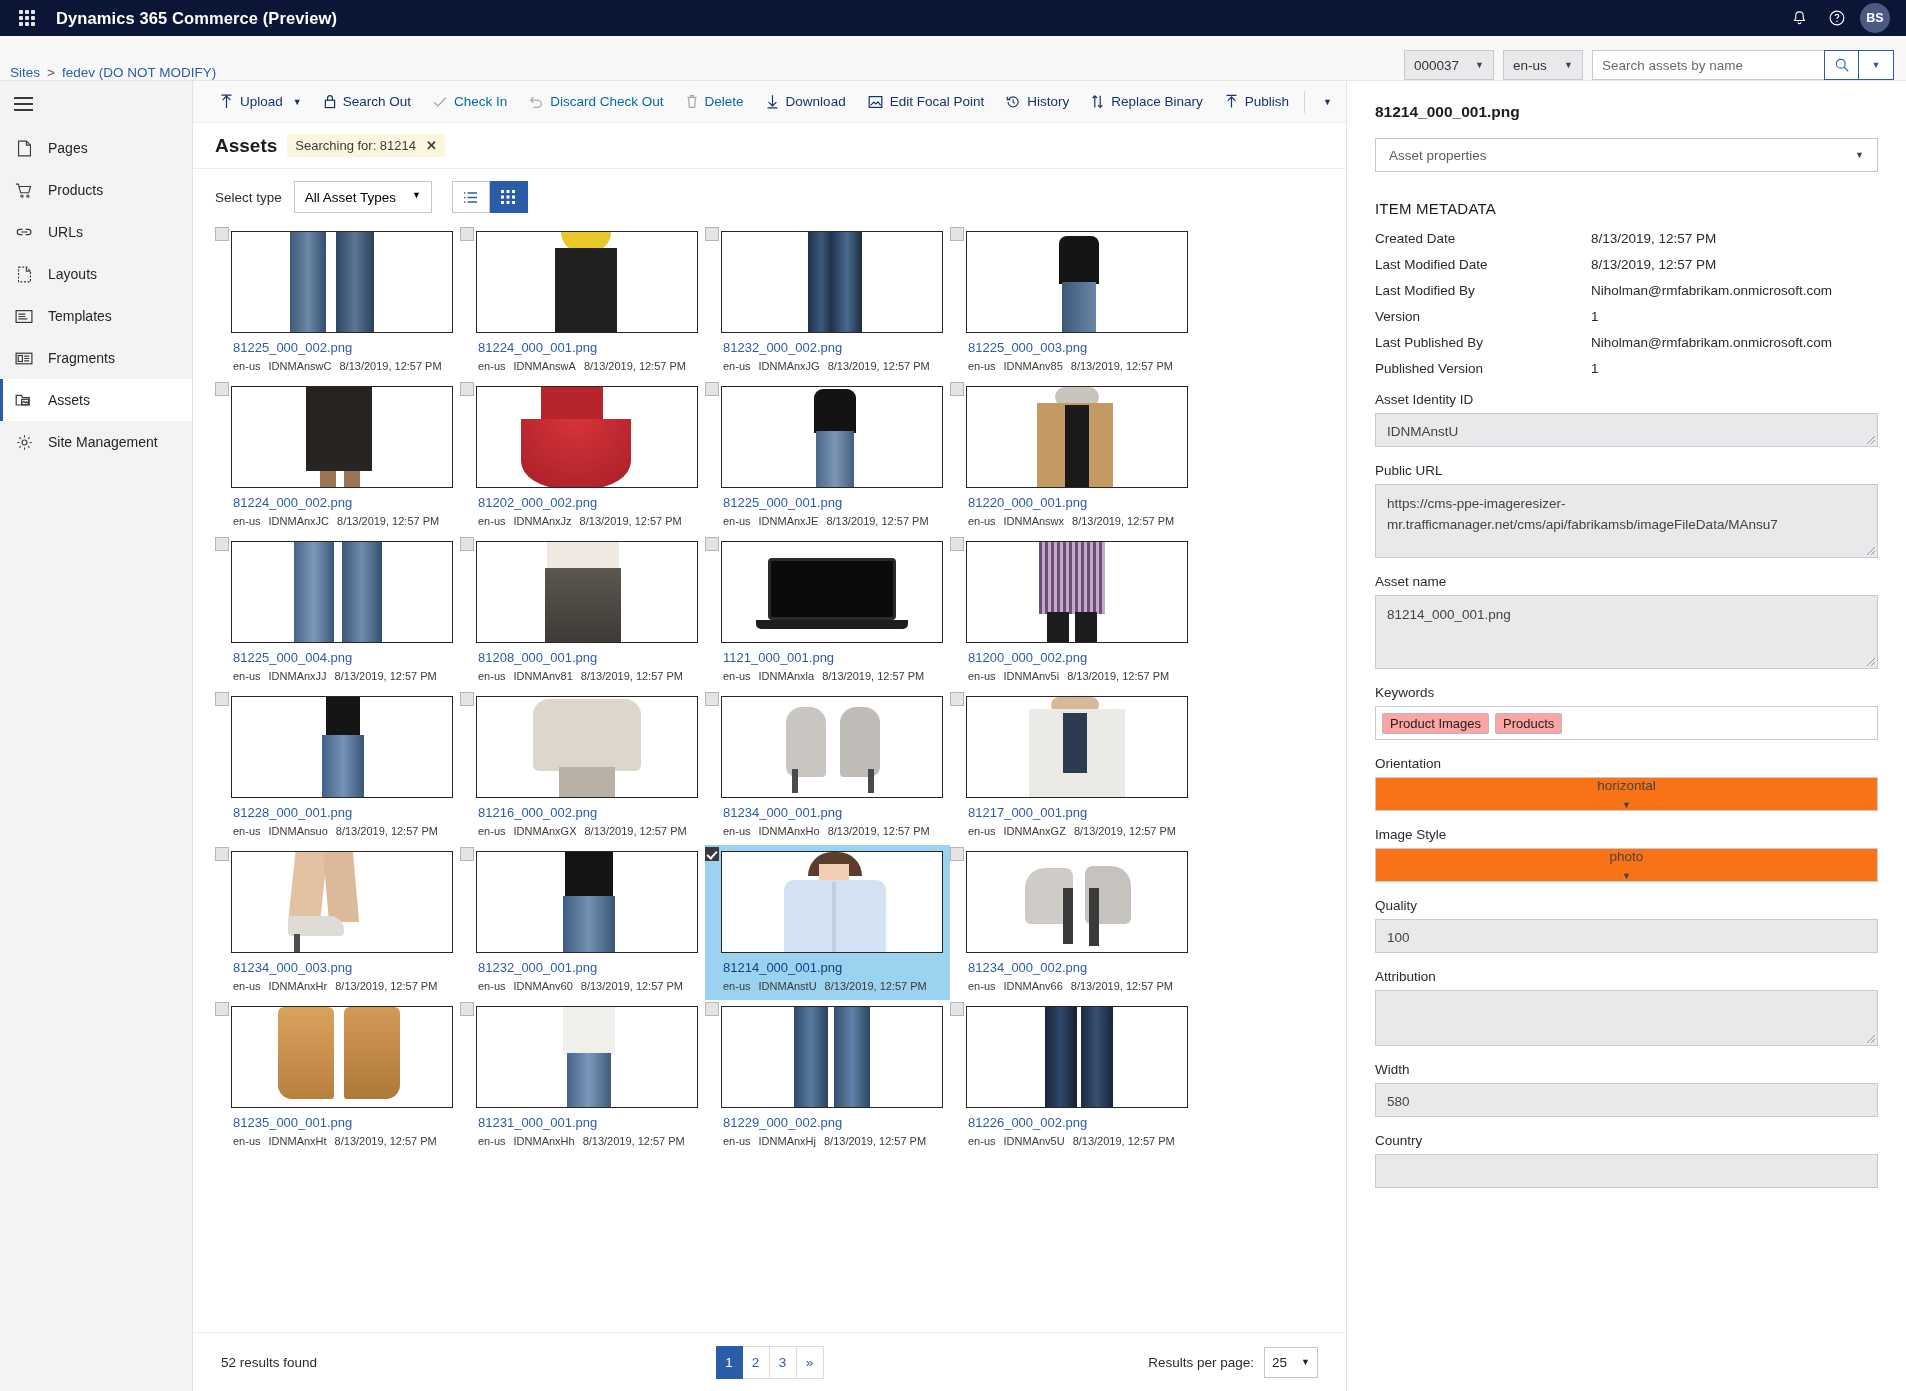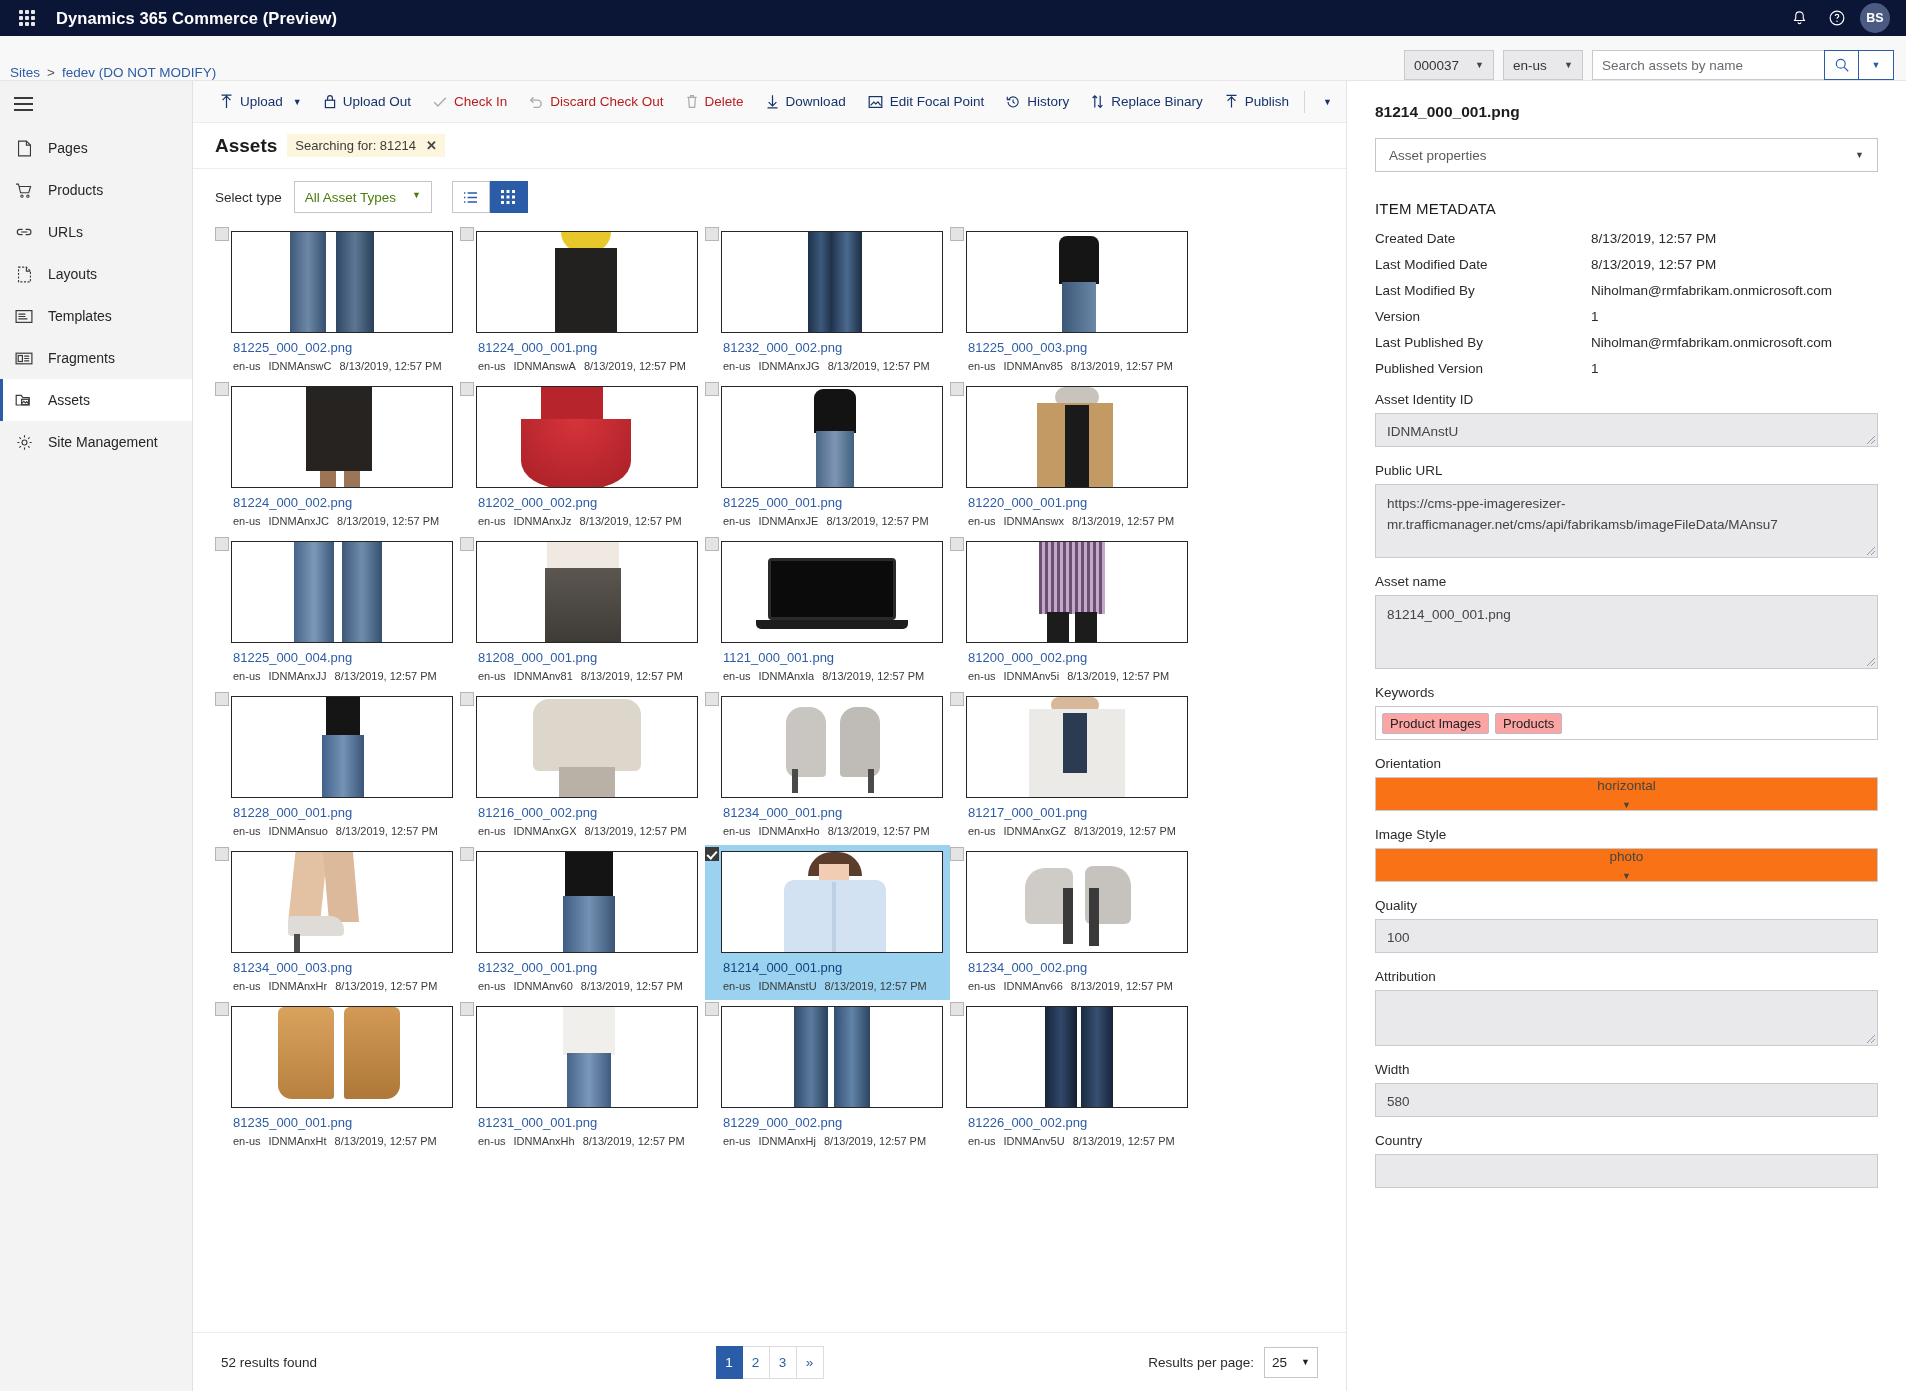--- a/index.html
+++ b/index.html
@@ -89,21 +89,21 @@
   .center { flex: 1; display: flex; flex-direction: column; min-width: 0; background: #fff; }
 
   .cmdbar {
     height: 42px; background: #f9f9fa; border-bottom: 1px solid #ededed;
     display: flex; align-items: center; padding-left: 16px; gap: 0px; overflow: hidden;
   }
   .cmd {
     display: flex; align-items: center; gap: 7px; padding: 0 11px; height: 42px;
     font-size: 13.5px; color: #16336b; cursor: pointer; white-space: nowrap;
   }
-  .cmd.disabled { color: #b91c1c; cursor: default; }
+  .cmd.disabled { color: #0369a1; cursor: default; }
   .cmd .ci { display: flex; align-items: center; }
   .cmd .chev { font-size: 9px; margin-left: 3px; }
   .cmd-sep { width: 1px; height: 22px; background: #d6d6d6; margin: 0 4px; }
 
   .asset-head {
     height: 46px; display: flex; align-items: center; padding-left: 22px; gap: 10px;
     border-bottom: 1px solid #ededed;
   }
   .asset-title { font-size: 19px; font-weight: 600; color: #1c1c1c; }
   .searchchip {
@@ -112,21 +112,21 @@
   }
   .searchchip .x { cursor: pointer; font-size: 13px; color: #444; font-weight: 600; }
 
   .filterrow {
     height: 56px; display: flex; align-items: center; padding-left: 22px; gap: 12px;
   }
   .filterlabel { font-size: 13.5px; color: #2b2b2b; }
   .typedd {
     width: 138px; height: 32px; border: 1px solid #c4c4c9; background: #fff;
     display: flex; align-items: flex-start; justify-content: space-between; padding: 8px 10px;
-    font-size: 13.5px; color: #4d7c0f; cursor: pointer;
+    font-size: 13.5px; color: #000000; cursor: pointer;
   }
   .typedd .caret { font-size: 9px; }
   .viewtoggle { display: flex; margin-left: 8px; }
   .vbtn {
     width: 38px; height: 32px; border: 1px solid #c4c4c9; background: #fff;
     display: flex; align-items: center; justify-content: center; cursor: pointer; color: #2a5ca8;
   }
   .vbtn + .vbtn { border-left: none; }
   .vbtn.active { background: #2a5ca8; color: #fff; border-color: #2a5ca8; }
 
@@ -400,21 +400,21 @@
         <span class="chev">▼</span>
       </div>
 
       <div class="cmd">
         <span class="ci">
           <svg width="12" height="15" viewBox="0 0 12 15" fill="none" stroke="#16336b" stroke-width="1.2">
             <rect x="1.4" y="6.2" width="9.2" height="7.4"></rect>
             <path d="M3.6 6.2V4.1a2.4 2.4 0 014.8 0v2.1"></path>
           </svg>
         </span>
-        <span>Upload Out</span>
+        <span>Search Out</span>
       </div>
 
       <div class="cmd disabled">
         <span class="ci">
           <svg width="14" height="12" viewBox="0 0 14 12" fill="none" stroke="#a9a9ae" stroke-width="1.3">
             <path d="M1.2 6.2l3.7 3.8L12.8 1.8"></path>
           </svg>
         </span>
         <span>Check In</span>
       </div>

